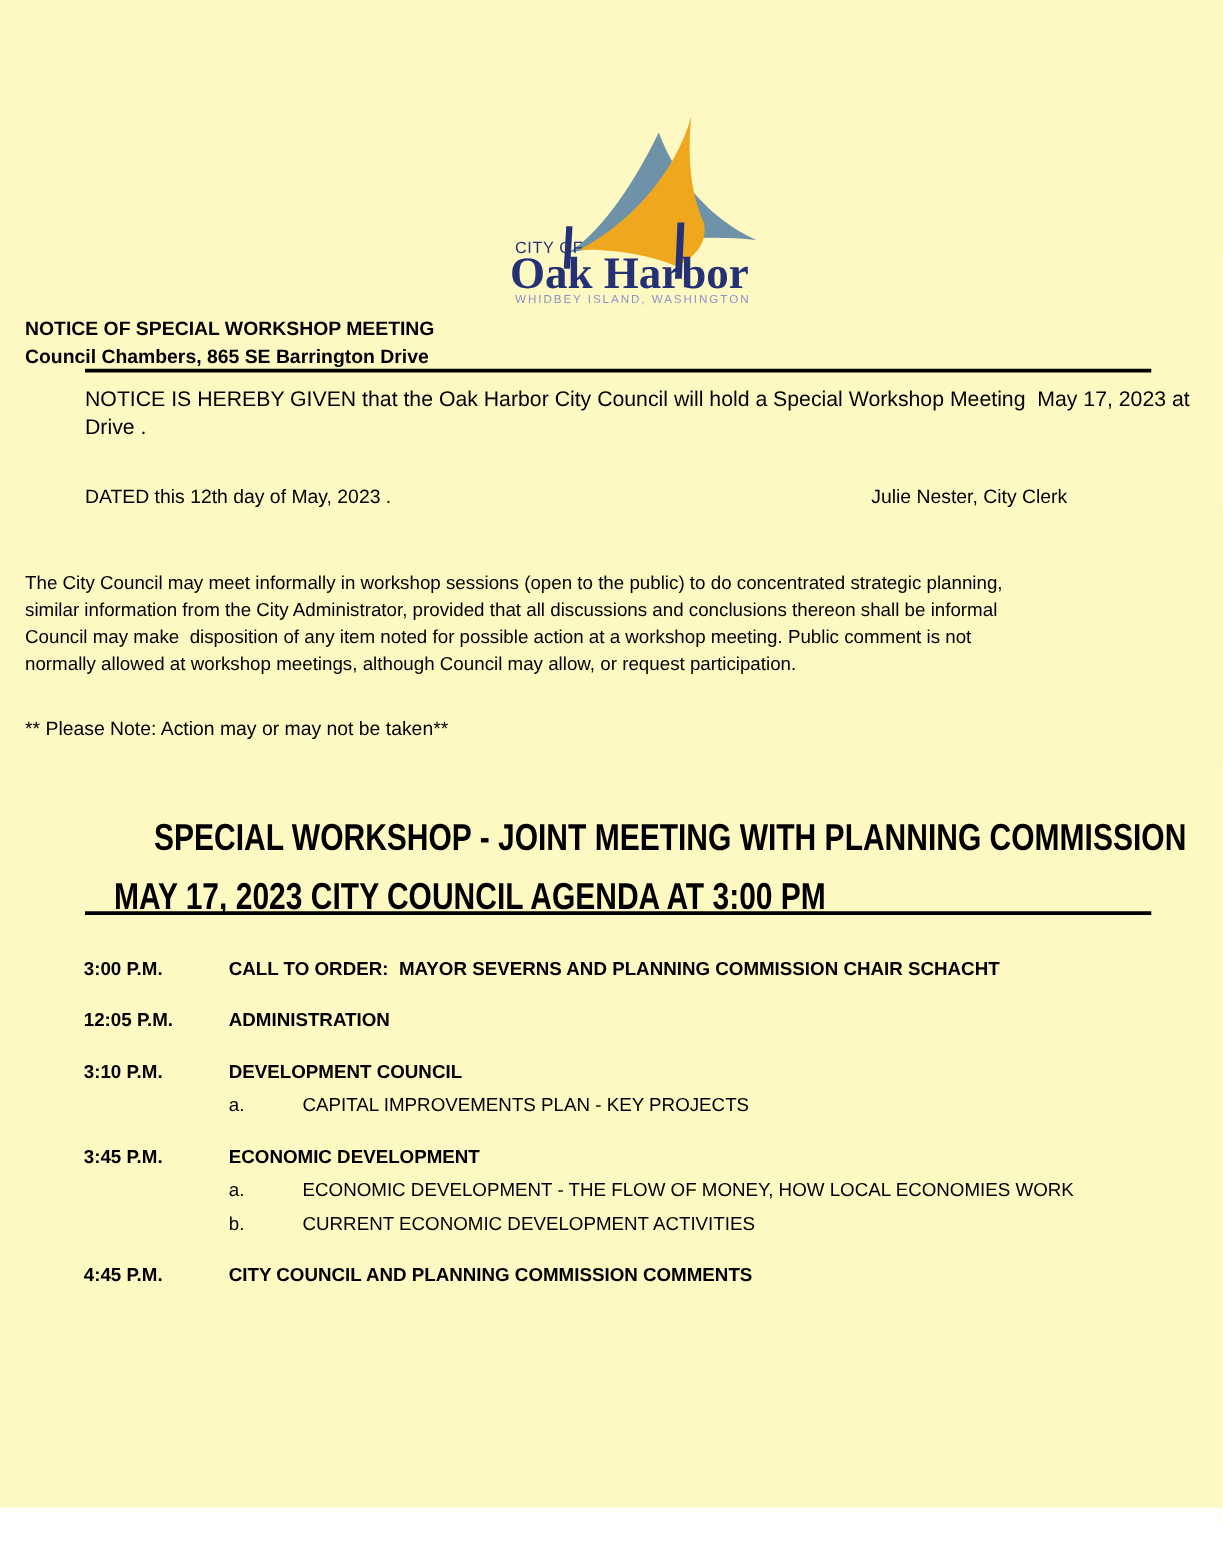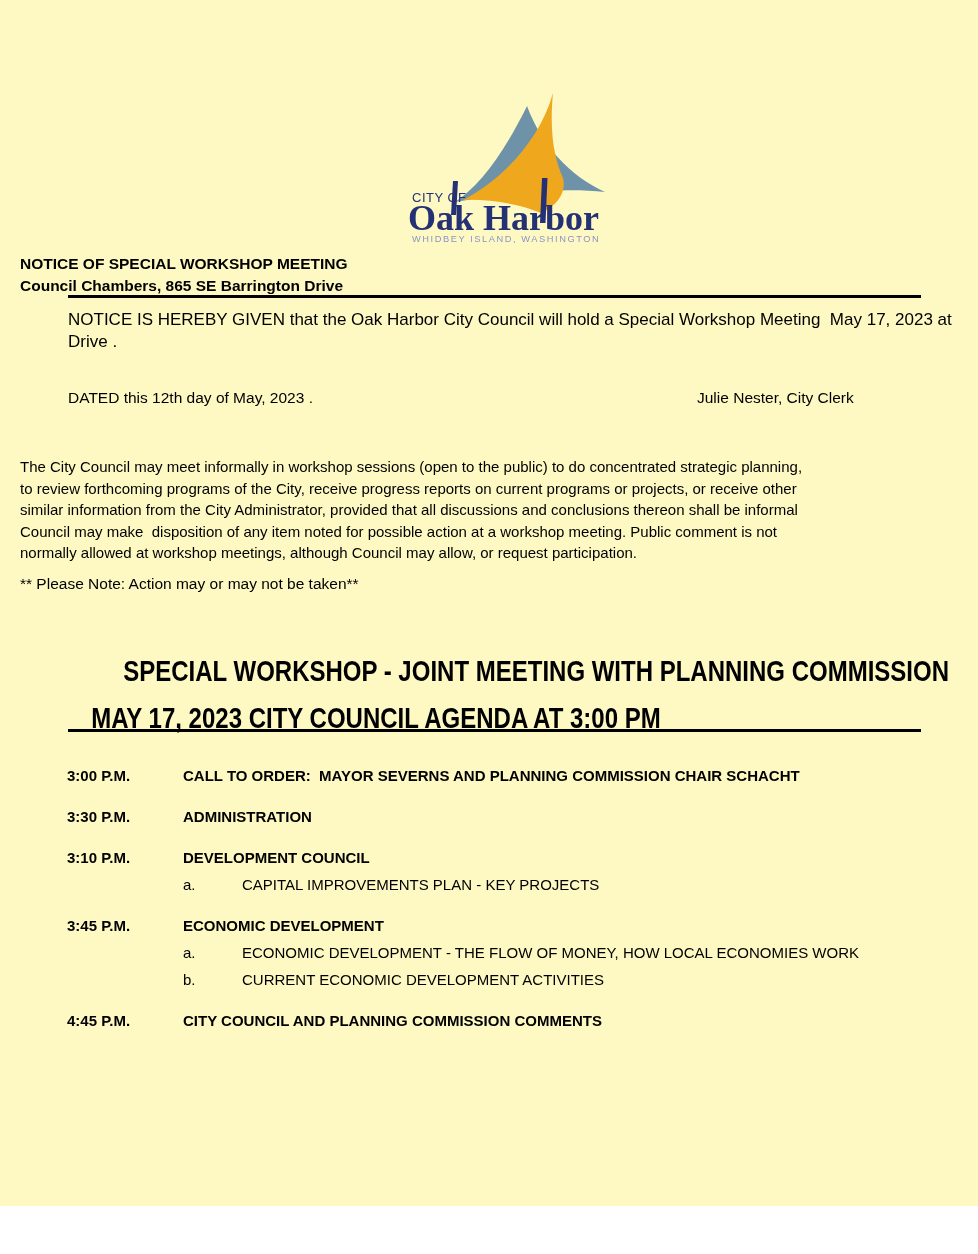--- a/index.html
+++ b/index.html
@@ -85,21 +85,20 @@
 
   <div class="dated">
     <span>DATED this 12th day of May, 2023 .</span>
     <span class="clerk">Julie Nester, City Clerk</span>
   </div>
 
   <div class="cwrap wnote">
 
       <div class="cline">The City Council may meet informally in workshop sessions (open to the public) to do concentrated strategic planning,</div>
 
-      <div class="cline">to review forthcoming programs of the City, receive progress reports on current programs or projects, or receive other</div>
 
       <div class="cline">similar information from the City Administrator, provided that all discussions and conclusions thereon shall be informal</div>
 
       <div class="cline">Council may make  disposition of any item noted for possible action at a workshop meeting. Public comment is not</div>
 
       <div class="cline">normally allowed at workshop meetings, although Council may allow, or request participation.</div>
     </div>
 
   <div class="cwrap action">** Please Note: Action may or may not be taken**</div>
 
@@ -117,21 +116,21 @@
           <span class="time">3:00 P.M.</span>
           <span class="atitle">CALL TO ORDER:  MAYOR SEVERNS AND PLANNING COMMISSION CHAIR SCHACHT</span>
         </div>
         <div class="agenda-items">
           
         </div>
       </div>
 
       <div class="agenda-row">
         <div class="agenda-head">
-          <span class="time">3:30 P.M.</span>
+          <span class="time">12:05 P.M.</span>
           <span class="atitle">ADMINISTRATION</span>
         </div>
         <div class="agenda-items">
           
         </div>
       </div>
 
       <div class="agenda-row">
         <div class="agenda-head">
           <span class="time">3:10 P.M.</span>

